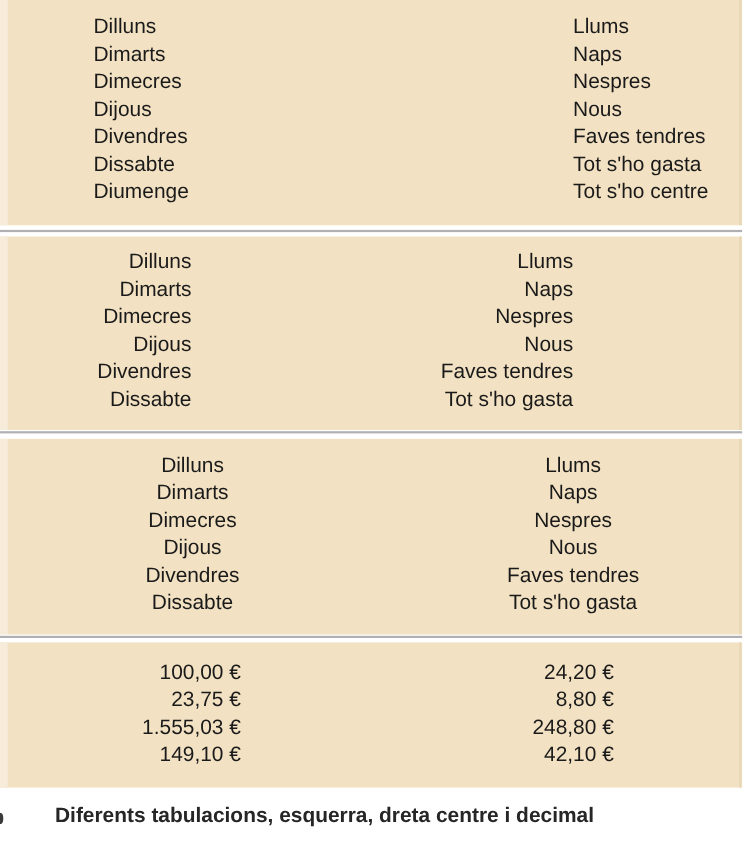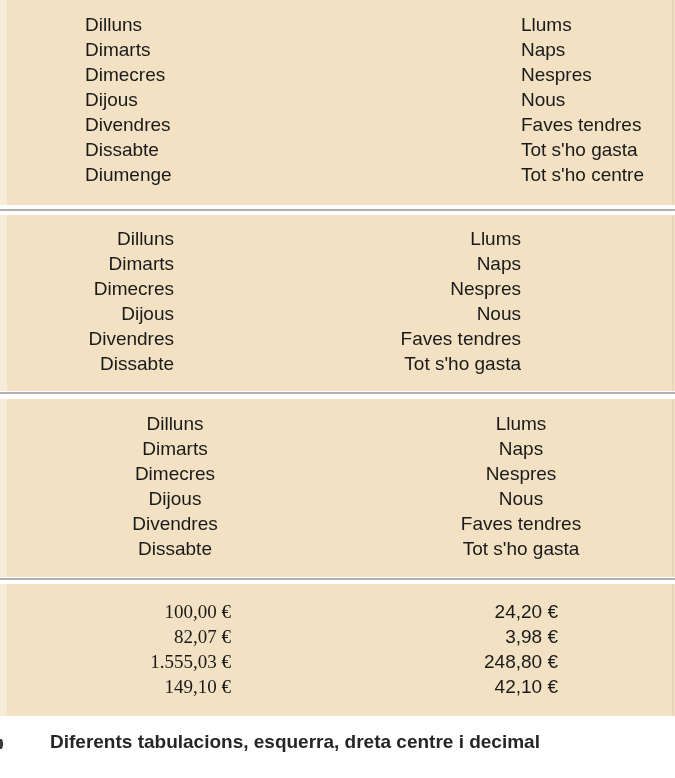--- a/index.html
+++ b/index.html
@@ -53,21 +53,21 @@
   
   #sec1 .c1{left:85px;top:12px;text-align:left;}
   #sec1 .c2{left:521px;top:12px;text-align:left;}
   
   #sec2 .c1{left:0;width:174px;top:11px;text-align:right;}
   #sec2 .c2{left:0;width:521px;top:11px;text-align:right;}
   
   #sec3 .c1{left:0;width:350px;top:12px;text-align:center;}
   #sec3 .c2{left:346px;width:350px;top:12px;text-align:center;}
   
-  #sec4 .c1{left:12px;width:219px;top:15px;text-align:right;font-family:Liberation Serif, serif;}
+  #sec4 .c1{left:0;width:219px;top:15px;text-align:right;}
   #sec4 .c2{left:339px;width:219px;top:15px;text-align:right;}
 
   #caption{
     position:absolute;left:50px;top:729px;
     font-family:Liberation Sans, sans-serif;
     font-weight:bold;font-size:19px;line-height:26px;
     color:#262626;white-space:nowrap;
   }
   #edge-fragment{
     position:absolute;left:0;top:739px;width:3px;height:10px;
@@ -147,27 +147,27 @@
     </div>
   </div>
 
   <div class="divider" id="div3">
       <div class="line"></div>
     </div>
 
   <div class="section" id="sec4">
     <div class="col c1">
       <div class="row">100,00 €</div>
-      <div class="row">82,07 €</div>
+      <div class="row">23,75 €</div>
       <div class="row">1.555,03 €</div>
       <div class="row">149,10 €</div>
     </div>
     <div class="col c2">
       <div class="row">24,20 €</div>
-      <div class="row">3,98 €</div>
+      <div class="row">8,80 €</div>
       <div class="row">248,80 €</div>
       <div class="row">42,10 €</div>
     </div>
   </div>
 
   <div id="caption">Diferents tabulacions, esquerra, dreta centre i decimal</div>
   <div id="edge-fragment"></div>
 
 </div>
 

